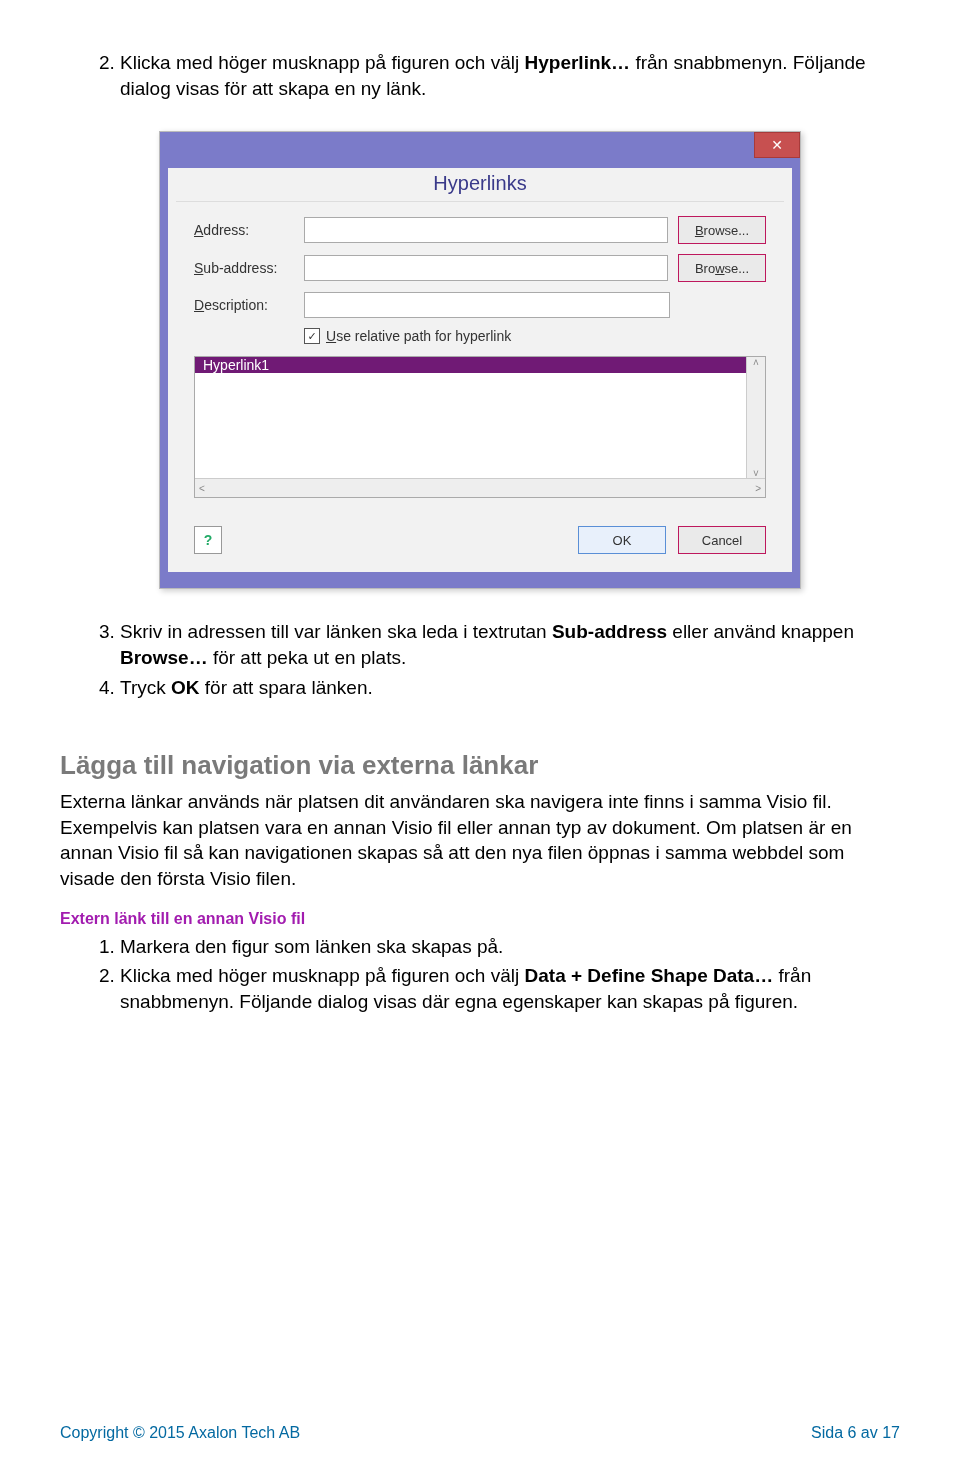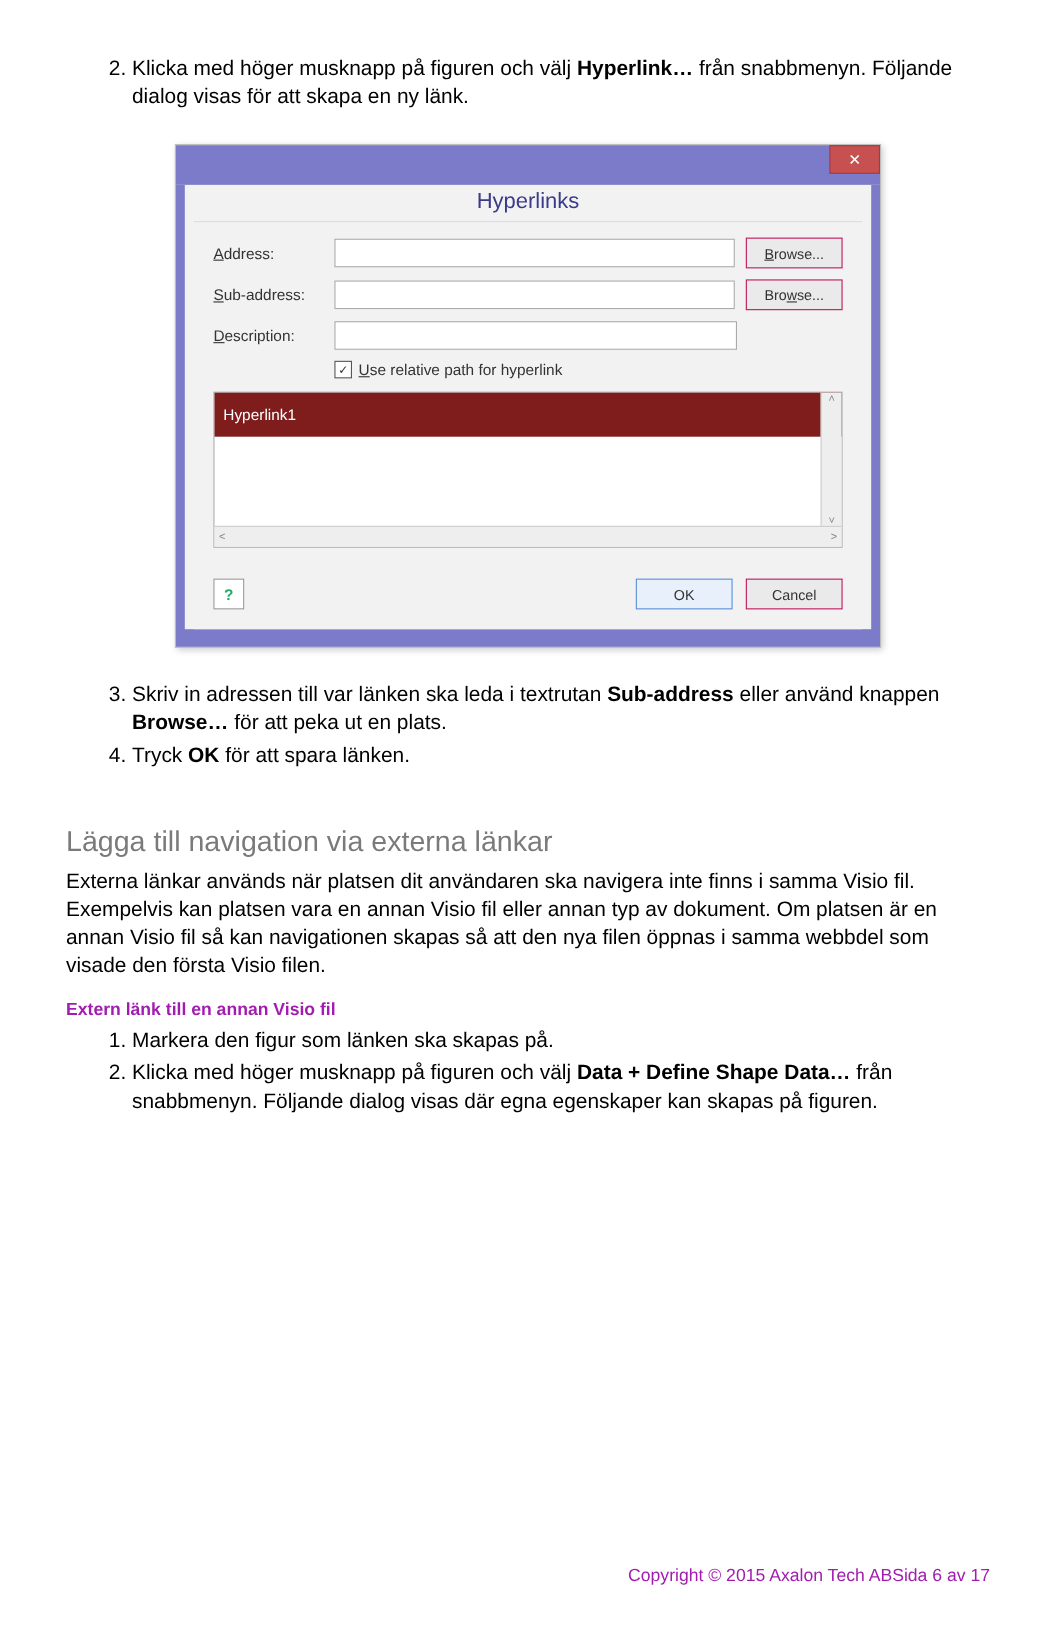--- a/index.html
+++ b/index.html
@@ -165,23 +165,23 @@
   .listbox {
     flex:1;
     height: 140px;
     border:1px solid #aaa;
     background:#fff;
     position:relative;
     display:flex;
     flex-direction:column;
   }
   .listitem-sel {
-    background:#7f1d1d;
+    background:#701a75;
     color:#fff;
-    padding:12px 8px;
+    padding:0 8px;
     font-size:14px;
   }
   .list-scroll-v {
     position:absolute;right:0;top:0;bottom:18px;width:18px;background:#eee;border-left:1px solid #ccc;
     display:flex;flex-direction:column;justify-content:space-between;align-items:center;font-size:10px;color:#888;
   }
   .list-scroll-h {
     position:absolute;left:0;right:0;bottom:0;height:18px;background:#eee;border-top:1px solid #ccc;
     display:flex;justify-content:space-between;align-items:center;font-size:10px;color:#888;padding:0 4px;
   }
@@ -202,43 +202,43 @@
   }
   .fbtn.primary {
     border:1px solid #5a8fd6;
     background:#e8f0fb;
   }
   .section-heading {
     font-family: Verdana, Arial, sans-serif;
     font-size: 26px;
     color: #7a7a7a;
     margin: 50px 0 8px 0;
-    font-weight: normal;
+    font-weight: bold;
   }
   .body-text {
     font-size: 19px;
     line-height: 1.35;
     margin: 0 0 18px 0;
   }
   .subheading {
     font-family: Verdana, Arial, sans-serif;
     font-size: 16px;
     font-weight: bold;
     color: #a21caf;
     margin: 10px 0 6px 0;
   }
   .footer {
     position:absolute;
     bottom: 40px;
     left: 60px;
     right: 60px;
     display:flex;
-    justify-content:flex-end;
+    justify-content:space-between;
     font-size: 16px;
-    color:#a21caf;
+    color:#0369a1;
   }
   .underline { text-decoration: underline; }
 </style>
 </head>
 <body>
 
 <div class="page">
 
 
   <ol class="main-list" start="2">

